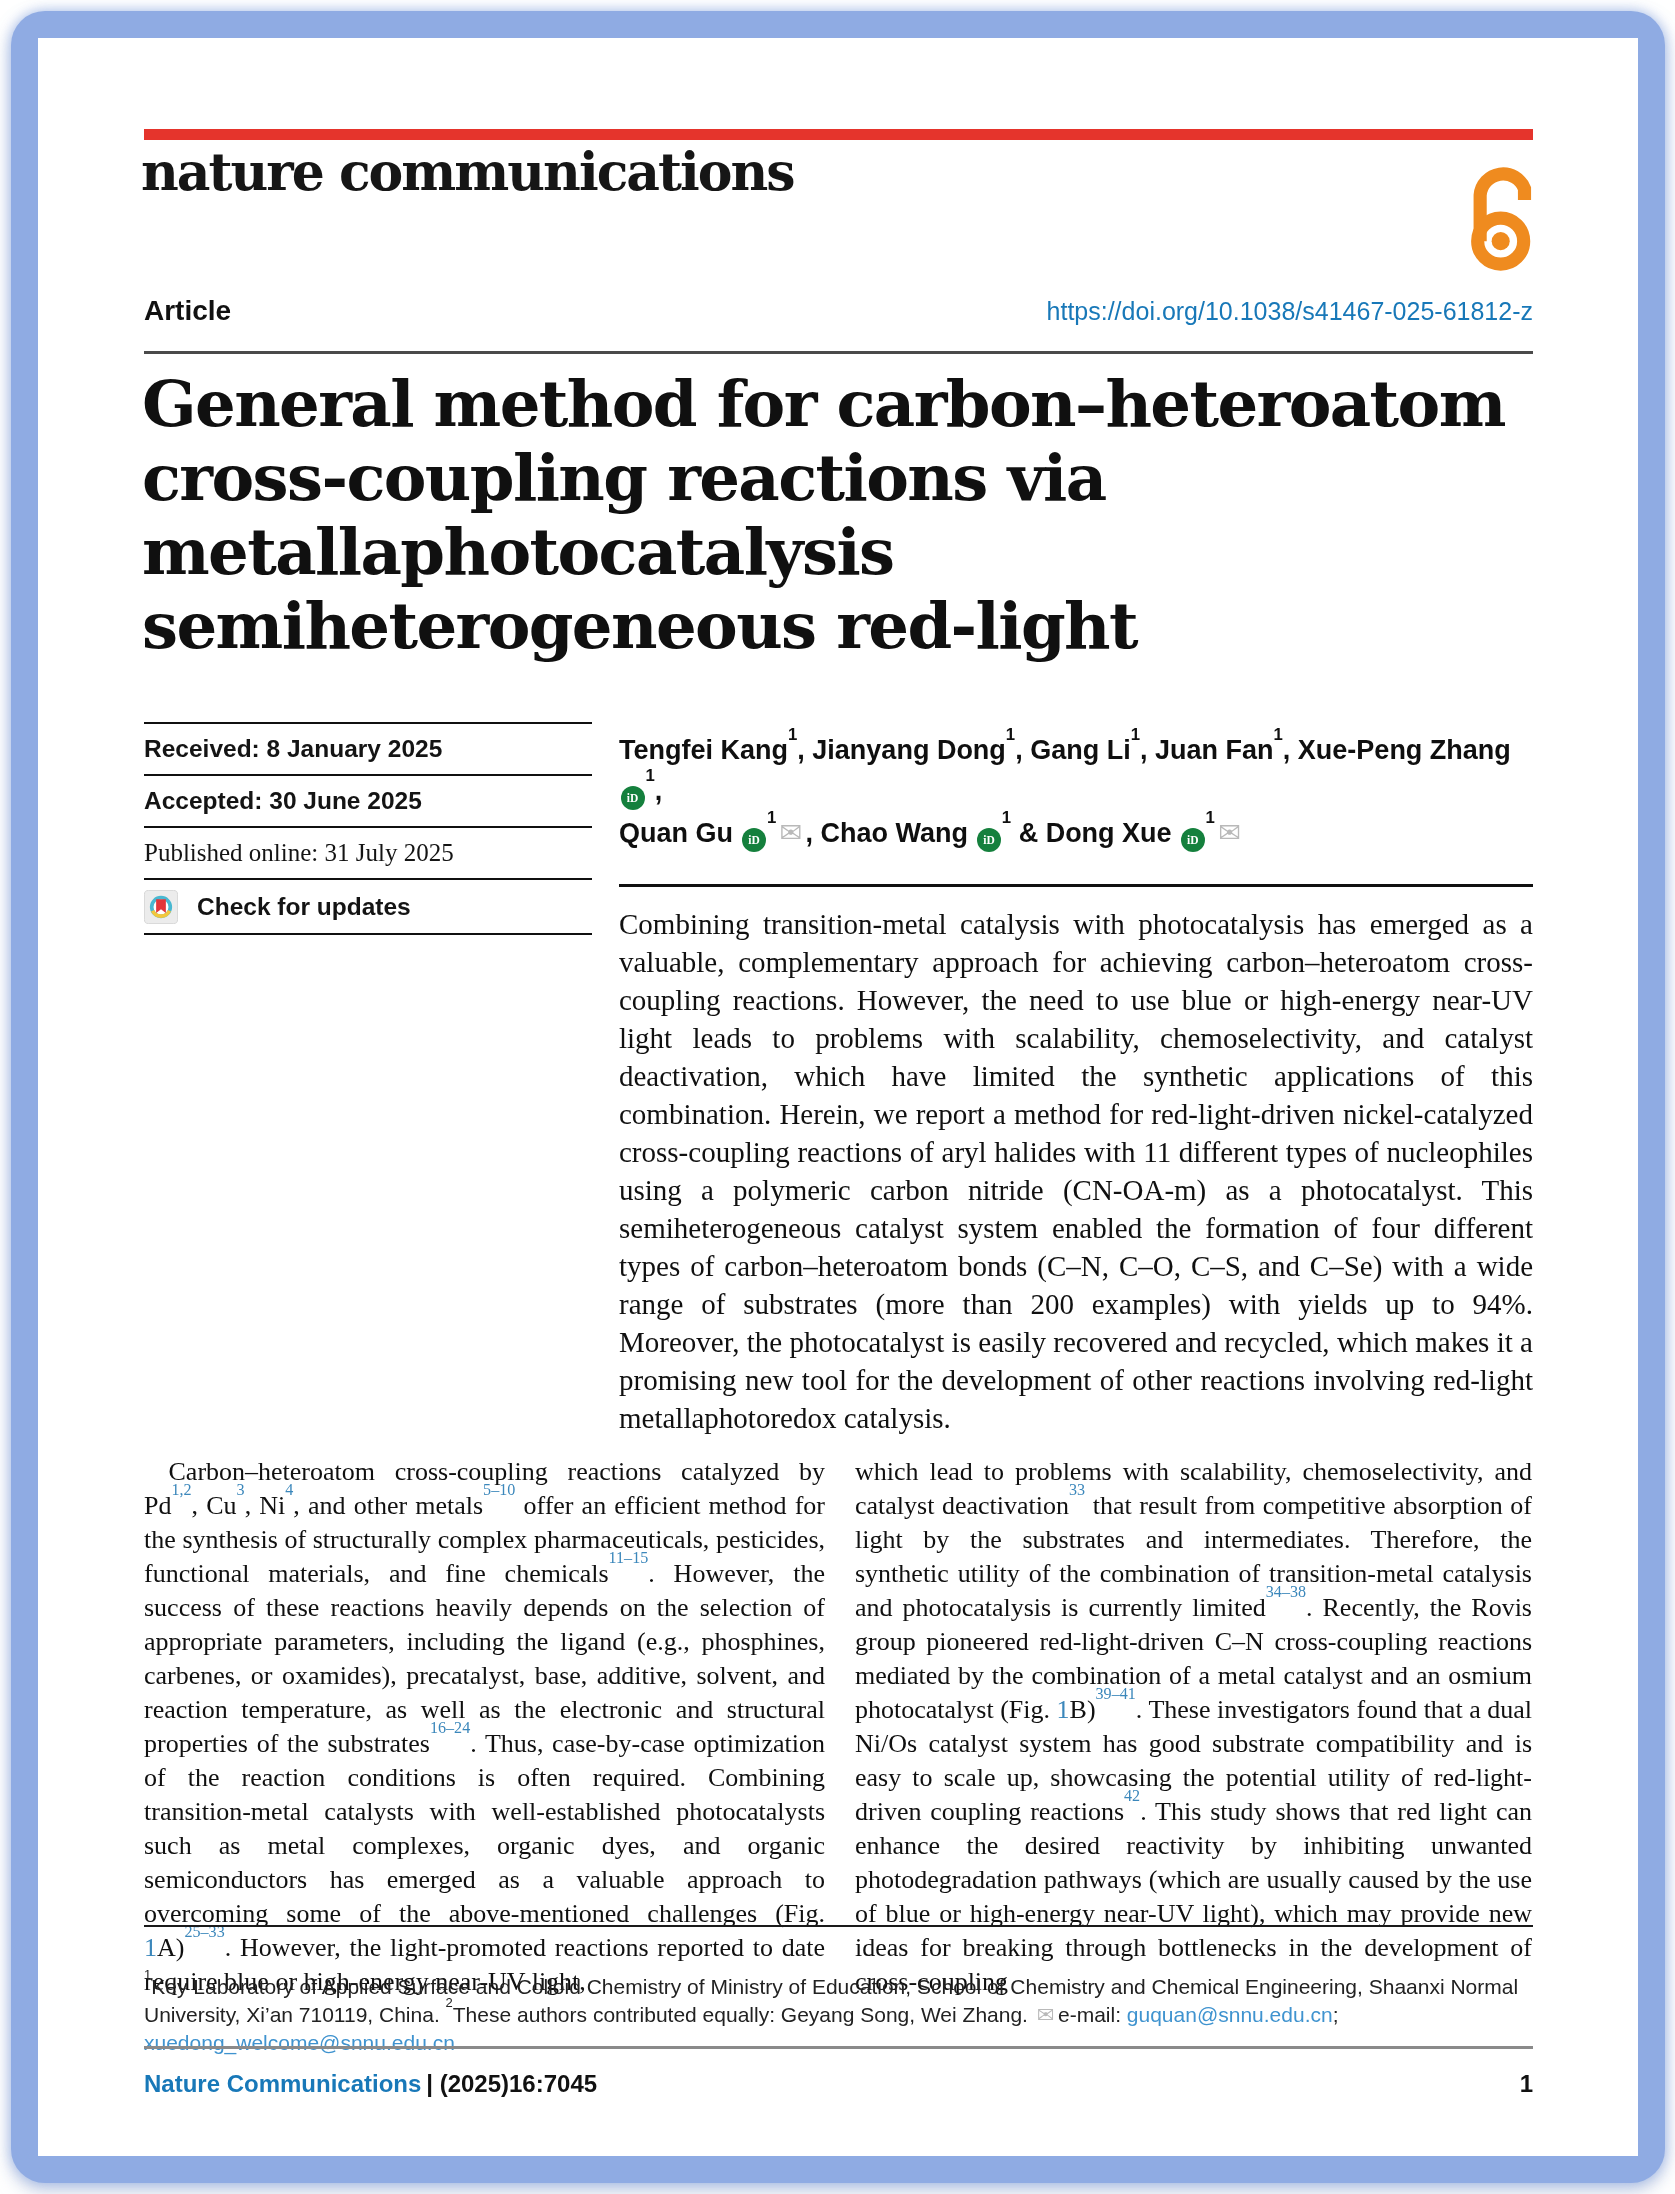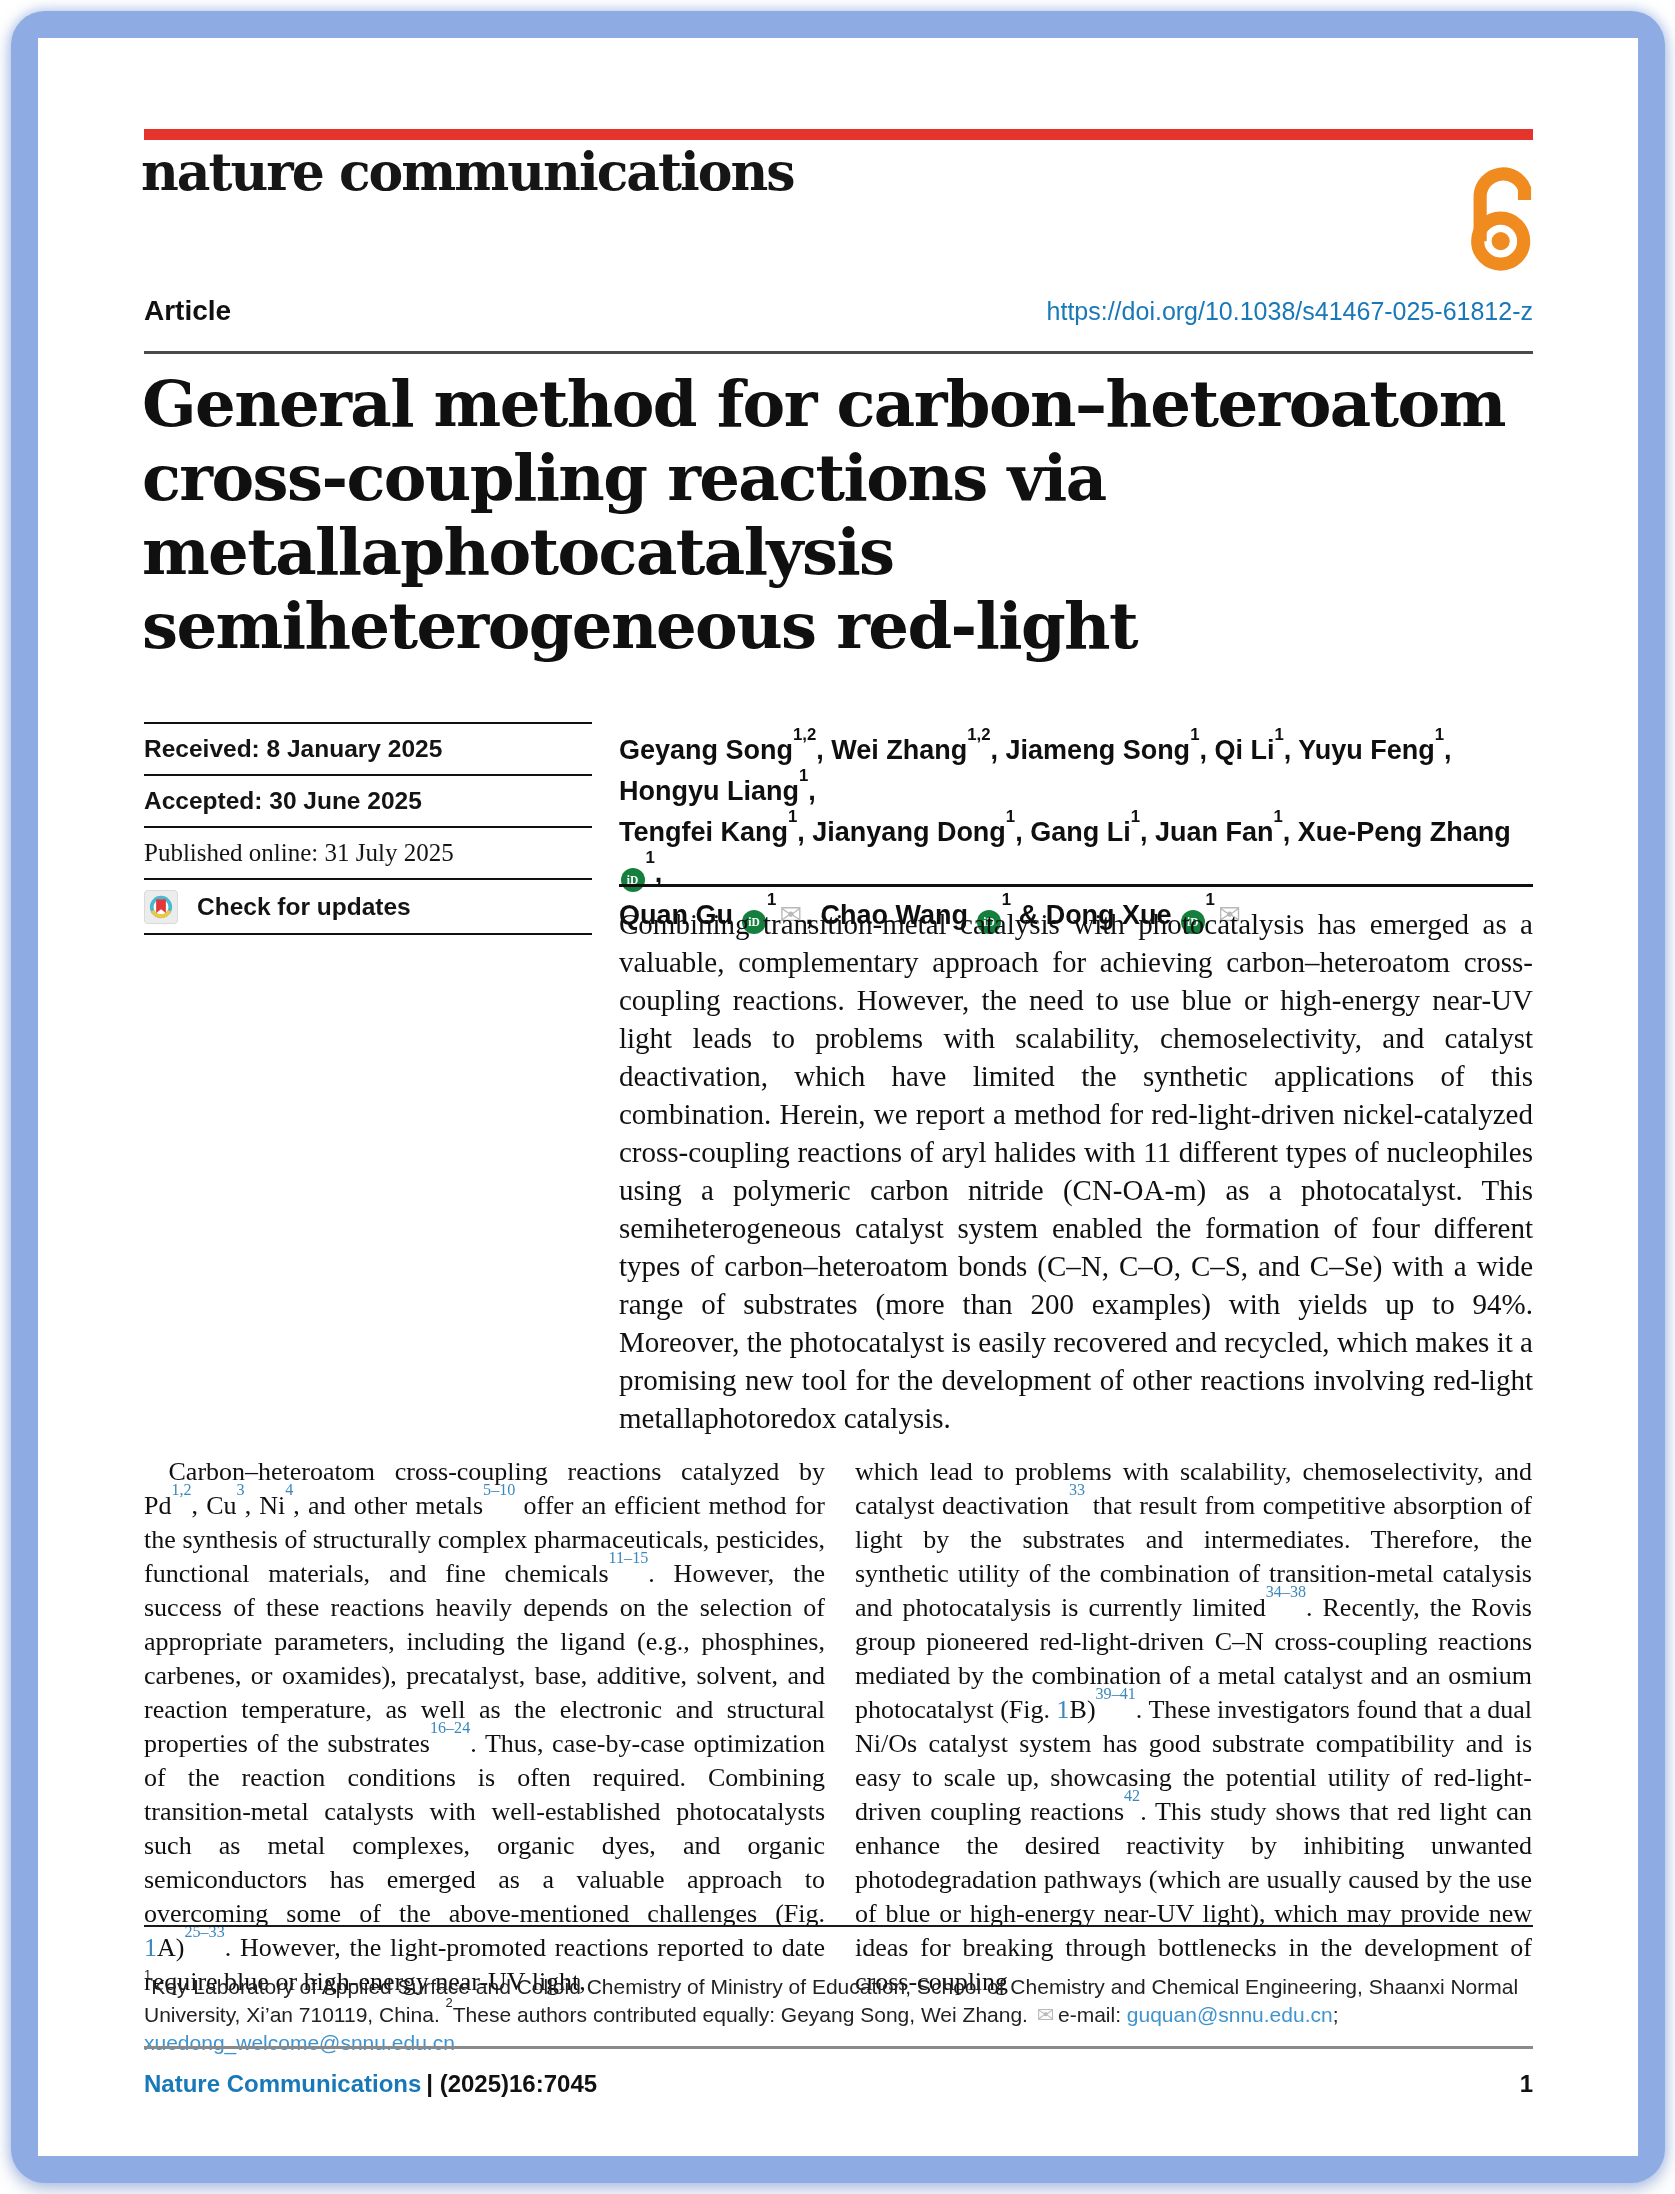--- a/index.html
+++ b/index.html
@@ -149,21 +149,20 @@
         <rect x="0.5" y="0.5" width="41" height="41" rx="5" fill="#ececec" stroke="#d0d0d0"></rect>
         <circle cx="21" cy="21" r="11.5" fill="#ffffff" stroke="#49b8d1" stroke-width="4.5"></circle>
         <path d="M 10.6 25.7 A 11.5 11.5 0 0 0 31.4 25.7" fill="none" stroke="#f3c73c" stroke-width="4.5"></path>
         <polygon points="15,11.5 27,11.5 27,28.5 21,23.8 15,28.5" fill="#e2373b"></polygon>
       </svg>
       <span>Check for updates</span>
     </div>
   </div>
 
   <div class="authors">
-    <div class="authors-line">Geyang Song<sup class="sup">1,2</sup>, Wei Zhang<sup class="sup">1,2</sup>, Jiameng Song<sup class="sup">1</sup>, Qi Li<sup class="sup">1</sup>, Yuyu Feng<sup class="sup">1</sup>, Hongyu Liang<sup class="sup">1</sup>,</div>
     <div class="authors-line">Tengfei Kang<sup class="sup">1</sup>, Jianyang Dong<sup class="sup">1</sup>, Gang Li<sup class="sup">1</sup>, Juan Fan<sup class="sup">1</sup>, Xue-Peng Zhang <span class="orcid-icon">iD</span><sup class="sup">1</sup>,</div>
     <div class="authors-line">Quan Gu <span class="orcid-icon">iD</span><sup class="sup">1</sup><span class="envelope-icon">✉</span>, Chao Wang <span class="orcid-icon">iD</span><sup class="sup">1</sup> &amp; Dong Xue <span class="orcid-icon">iD</span><sup class="sup">1</sup><span class="envelope-icon">✉</span></div>
   </div>
 
   <div class="abstract-rule"></div>
   <div class="abstract-text">Combining transition-metal catalysis with photocatalysis has emerged as a valuable, complementary approach for achieving carbon–heteroatom cross-coupling reactions. However, the need to use blue or high-energy near-UV light leads to problems with scalability, chemoselectivity, and catalyst deactivation, which have limited the synthetic applications of this combination. Herein, we report a method for red-light-driven nickel-catalyzed cross-coupling reactions of aryl halides with 11 different types of nucleophiles using a polymeric carbon nitride (CN-OA-m) as a photocatalyst. This semiheterogeneous catalyst system enabled the formation of four different types of carbon–heteroatom bonds (C–N, C–O, C–S, and C–Se) with a wide range of substrates (more than 200 examples) with yields up to 94%. Moreover, the photocatalyst is easily recovered and recycled, which makes it a promising new tool for the development of other reactions involving red-light metallaphotoredox catalysis.</div>
 
   <div class="body-col left refs-blue">Carbon–heteroatom cross-coupling reactions catalyzed by Pd<sup class="sup">1,2</sup>, Cu<sup class="sup">3</sup>, Ni<sup class="sup">4</sup>, and other metals<sup class="sup">5–10</sup> offer an efficient method for the synthesis of structurally complex pharmaceuticals, pesticides, functional materials, and fine chemicals<sup class="sup">11–15</sup>. However, the success of these reactions heavily depends on the selection of appropriate parameters, including the ligand (e.g., phosphines, carbenes, or oxamides), precatalyst, base, additive, solvent, and reaction temperature, as well as the electronic and structural properties of the substrates<sup class="sup">16–24</sup>. Thus, case-by-case optimization of the reaction conditions is often required. Combining transition-metal catalysts with well-established photocatalysts such as metal complexes, organic dyes, and organic semiconductors has emerged as a valuable approach to overcoming some of the above-mentioned challenges (Fig. <span class="fig-link">1</span>A)<sup class="sup">25–33</sup>. However, the light-promoted reactions reported to date require blue or high-energy near-UV light,</div>
   <div class="body-col right refs-blue">which lead to problems with scalability, chemoselectivity, and catalyst deactivation<sup class="sup">33</sup> that result from competitive absorption of light by the substrates and intermediates. Therefore, the synthetic utility of the combination of transition-metal catalysis and photocatalysis is currently limited<sup class="sup">34–38</sup>. Recently, the Rovis group pioneered red-light-driven C–N cross-coupling reactions mediated by the combination of a metal catalyst and an osmium photocatalyst (Fig. <span class="fig-link">1</span>B)<sup class="sup">39–41</sup>. These investigators found that a dual Ni/Os catalyst system has good substrate compatibility and is easy to scale up, showcasing the potential utility of red-light-driven coupling reactions<sup class="sup">42</sup>. This study shows that red light can enhance the desired reactivity by inhibiting unwanted photodegradation pathways (which are usually caused by the use of blue or high-energy near-UV light), which may provide new ideas for breaking through bottlenecks in the development of cross-coupling</div>
 

